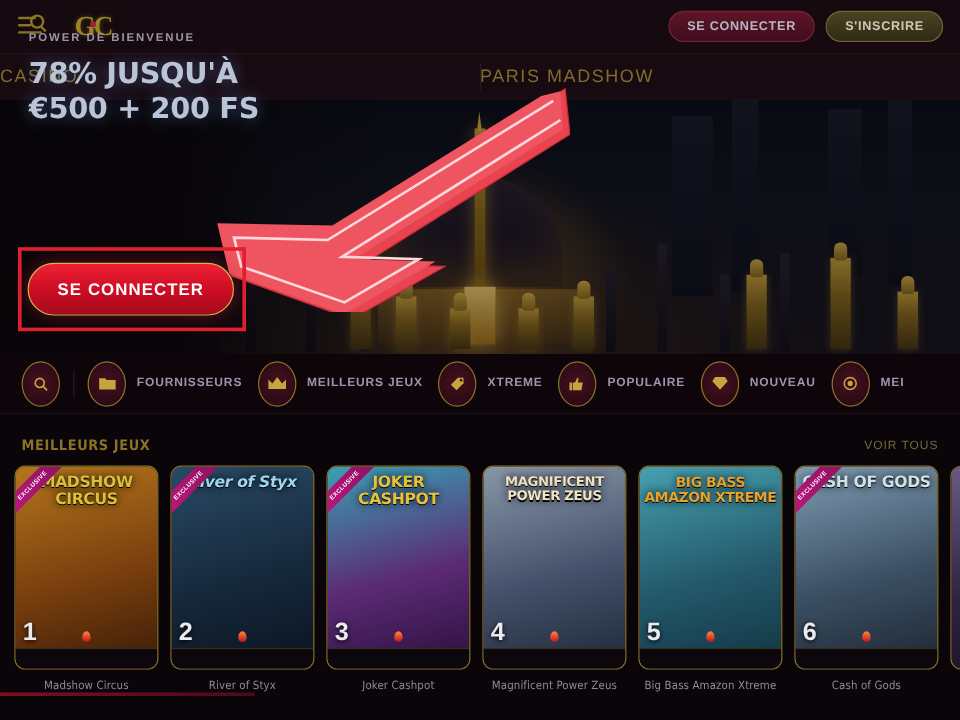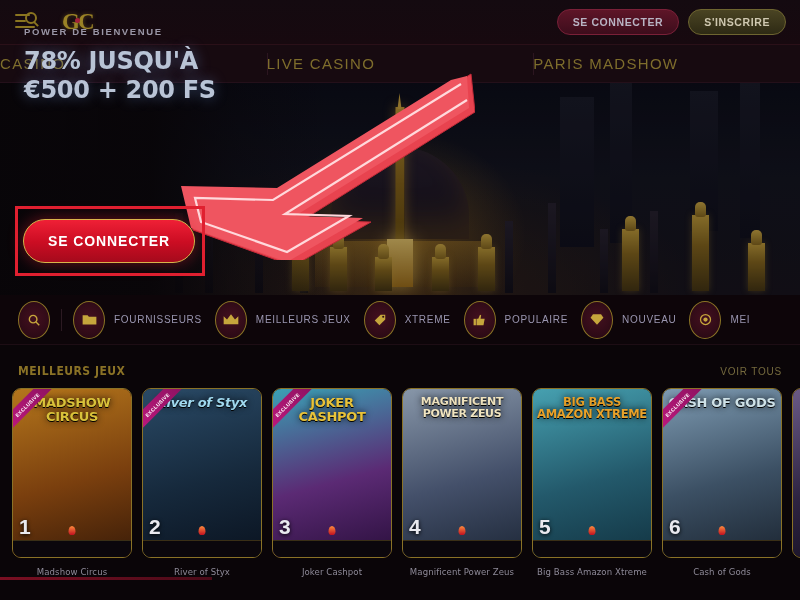--- a/index.html
+++ b/index.html
@@ -180,21 +180,21 @@
   .cat-icon {
     width:32px; height:38px; border-radius:50%;
     border:1.4px solid #8c7526;
     background:radial-gradient(circle at 50% 45%, #43101f, #250812);
     display:flex; align-items:center; justify-content:center;
     flex:0 0 auto; cursor:pointer; color:#c6a63c; font-size:14px;
   }
   .cat-sep { width:1px; height:22px; background:#2c1a22; margin:0 11px; flex:0 0 auto; }
   .cat-item { display:flex; align-items:center; flex:0 0 auto; }
   .cat-label {
-    font-size:10px; font-weight:normal; letter-spacing:.7px;
+    font-size:10px; font-weight:bold; letter-spacing:.7px;
     color:#9a96b0; margin:0 13px 0 9px; white-space:nowrap; cursor:pointer;
   }
 
   
   .sec-head {
     position:absolute; top:358px; left:0; width:800px; height:26px;
     display:flex; align-items:center; padding:0 18px;
   }
   .sec-title {
     font-size:12px; font-weight:bold; letter-spacing:.5px; color:#8a7226;
@@ -276,21 +276,20 @@
     <span class="dot"></span>
   </div>
   <div class="topbar-actions">
     <div class="btn-login">SE CONNECTER</div>
     <div class="btn-signup">S'INSCRIRE</div>
   </div>
 </div>
 
 <div class="navtabs">
   <div class="navtab">CASINO</div>
-  <div class="navtab">LIVE CASINO</div>
   <div class="navtab">PARIS MADSHOW</div>
 </div>
 
 <div class="hero">
   <div class="hero-art">
     <div class="sky-tower" style="left:40px;top:0;width:26px;height:150px"></div>
     <div class="sky-tower" style="left:80px;top:10px;width:18px;height:140px"></div>
     <div class="sky-tower" style="left:120px;top:-10px;width:30px;height:170px"></div>
     <div class="sky-tower" style="left:560px;top:14px;width:34px;height:150px"></div>
     <div class="sky-tower" style="left:610px;top:-5px;width:22px;height:165px"></div>

